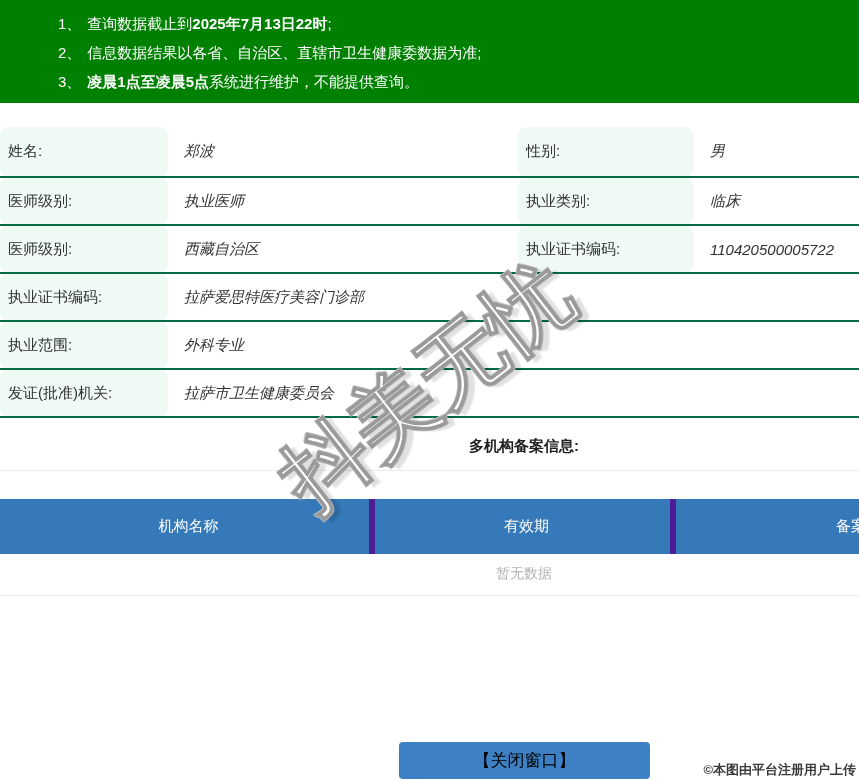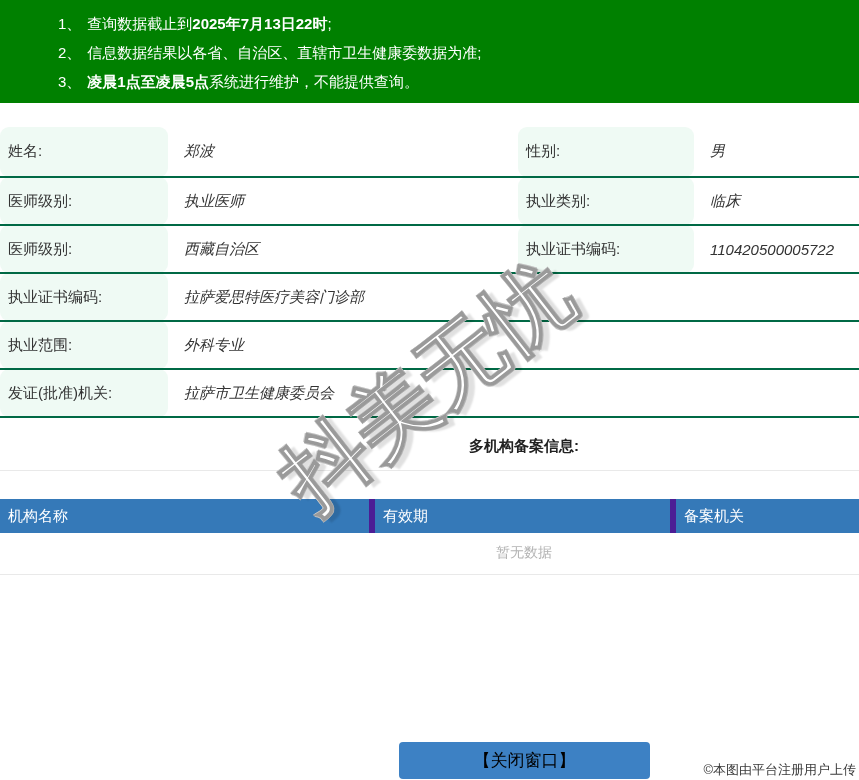--- a/index.html
+++ b/index.html
@@ -57,21 +57,21 @@
     padding-top:19px;color:#222;
   }
   .spacer{height:28px;}
 
   
   table.org{
     width:1048px;border-collapse:collapse;table-layout:fixed;
   }
   table.org th{
     background:var(--thead-bg);color:#fff;
-    height:34px;text-align:left;padding-left:8px;
+    height:55px;text-align:center;padding-left:8px;
     font-size:15px;font-weight:normal;
   }
   table.org th + th{border-left:6px solid #4c1d95;}
   table.org td.empty{
     height:41px;text-align:center;color:var(--muted);
     font-size:14px;border-bottom:1px solid var(--light-border);
   }
 
   
   .watermark{
@@ -89,21 +89,21 @@
   .close-btn{
     position:absolute;left:399px;top:742px;width:251px;height:37px;
     background:var(--button-bg);border:none;border-radius:4px;
     color:#000000;font-size:17px;cursor:pointer;
     font-family:inherit;
   }
 
   
   .stamp{
     position:absolute;right:3px;top:761px;
-    font-size:13px;font-weight:normal;color:#3a3a3a;
+    font-size:13px;font-weight:bold;color:#3a3a3a;
     text-shadow:-1px -1px 0 #fff,1px -1px 0 #fff,-1px 1px 0 #fff,1px 1px 0 #fff,0 0 2px #fff;
     z-index:6;white-space:nowrap;
   }
 </style>
 </head>
 <body>
 
 <div class="page">
 
   <div class="notice">

